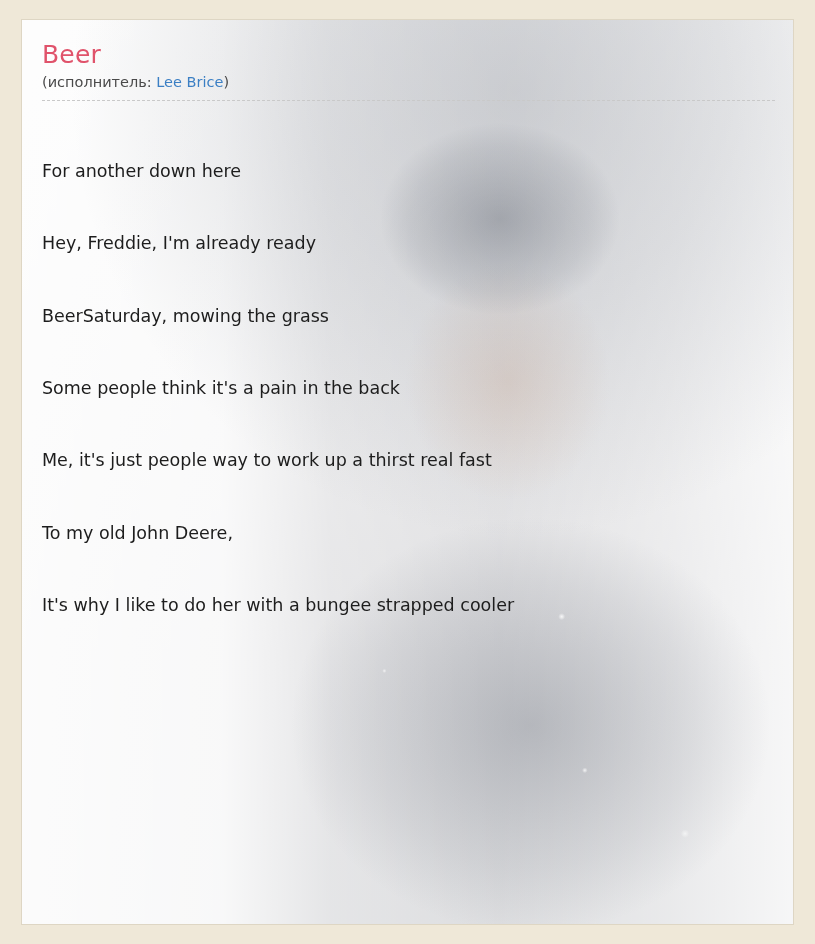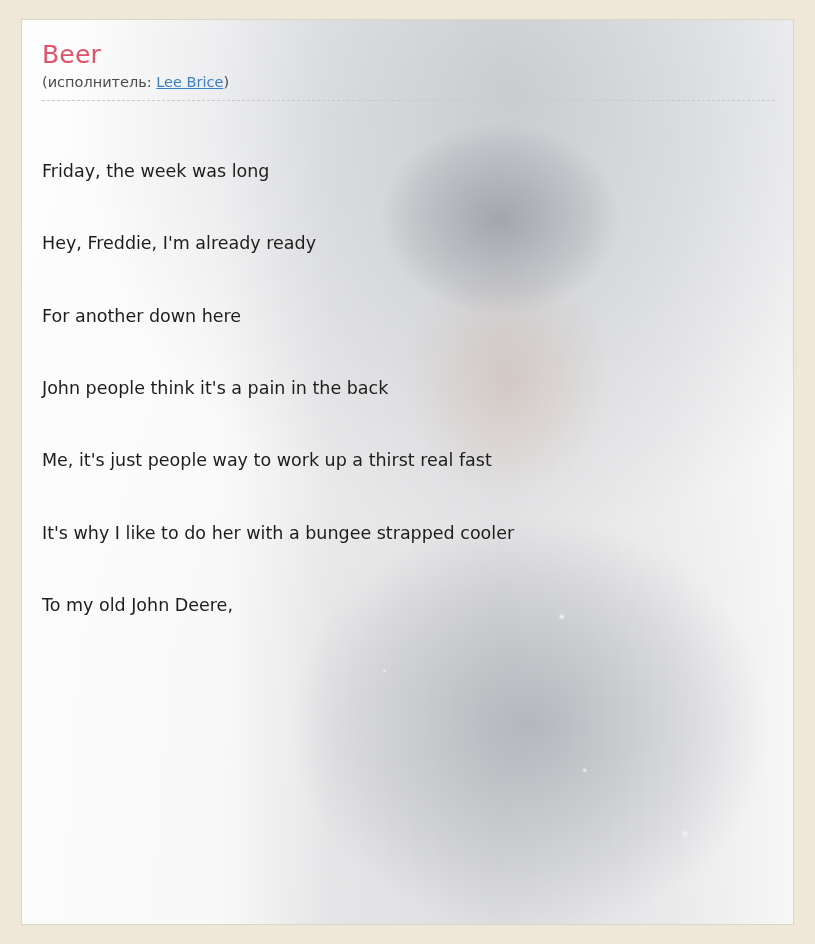--- a/index.html
+++ b/index.html
@@ -60,21 +60,20 @@
   }
   .artist-line {
     font-size: 14.5px;
     color: #4a4a4a;
     margin: 0 0 10px 2px;
     padding-bottom: 10px;
     border-bottom: 1px dashed #c9c9c9;
   }
   .artist-link {
     color: #3b7fc4;
-    text-decoration: underline;
     cursor: pointer;
   }
   .lyrics {
     margin: 0 0 0 2px;
     font-size: 17.5px;
     line-height: 24.1px;
     color: #1d1d1d;
     white-space: pre;
   }
   .lyrics .line {
@@ -87,27 +86,27 @@
 
 <div class="page">
   <div class="photo-bg"></div>
 
   <div class="content">
     <h1 class="song-title">Beer</h1>
 
     <div class="artist-line"><span>(исполнитель: </span><span class="artist-link">Lee Brice</span><span>)</span></div>
 
     <div class="lyrics">
-      <span class="line">Friday, the week was long</span>
+      <span class="line">For another down here</span>
       <span class="line">Hey, Freddie, I'm already ready</span>
-      <span class="line">For another down here</span>
-      <span class="line">John people think it's a pain in the back</span>
+      <span class="line">BeerSaturday, mowing the grass</span>
+      <span class="line">Some people think it's a pain in the back</span>
       <span class="line">Me, it's just people way to work up a thirst real fast</span>
+      <span class="line">To my old John Deere,</span>
       <span class="line">It's why I like to do her with a bungee strapped cooler</span>
-      <span class="line">To my old John Deere,</span>
       
       
       
       
       
       
       
       
       
       

